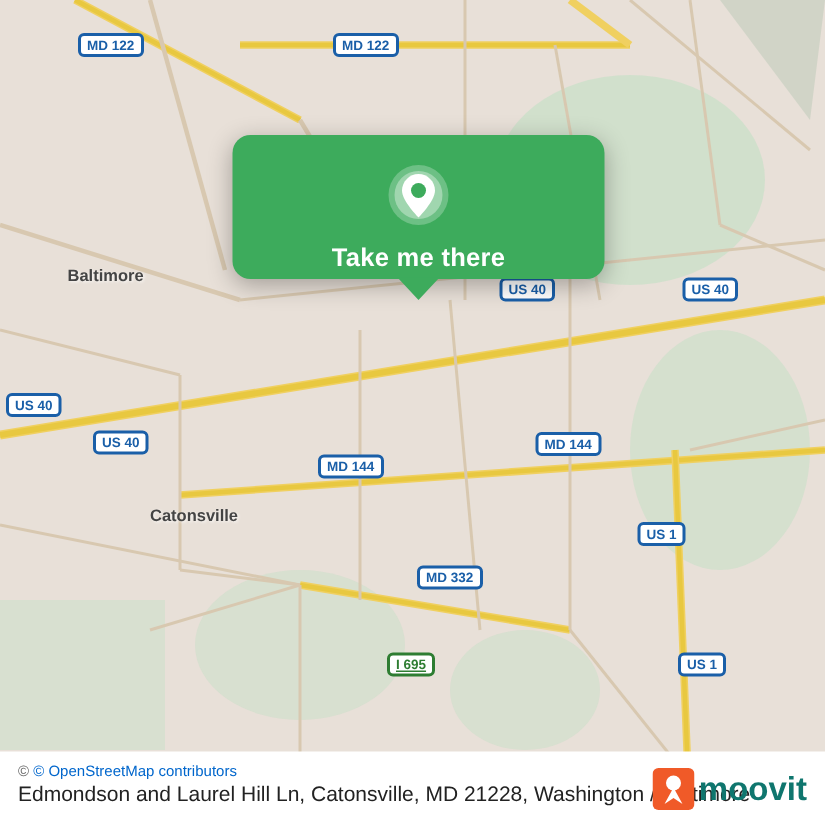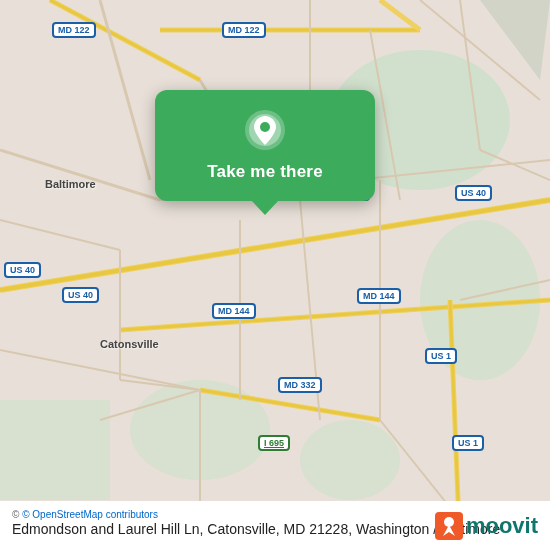--- a/index.html
+++ b/index.html
@@ -25,24 +25,24 @@
       top: 0; left: 0;
       width: 550px;
       height: 550px;
     }
 
     
     .popup-card {
       position: absolute;
       top: 100px;
       left: 155px;
-      width: 220px;
+      width: 248px;
       background-color: #3dab5c;
       border-radius: 12px;
-      padding: 18px 20px 19px 20px;
+      padding: 18px 20px 4px 20px;
       display: flex;
       flex-direction: column;
       align-items: center;
       box-shadow: 0 4px 16px rgba(0,0,0,0.3);
     }
 
     .popup-card::after {
       content: '';
       position: absolute;
       bottom: -14px;

